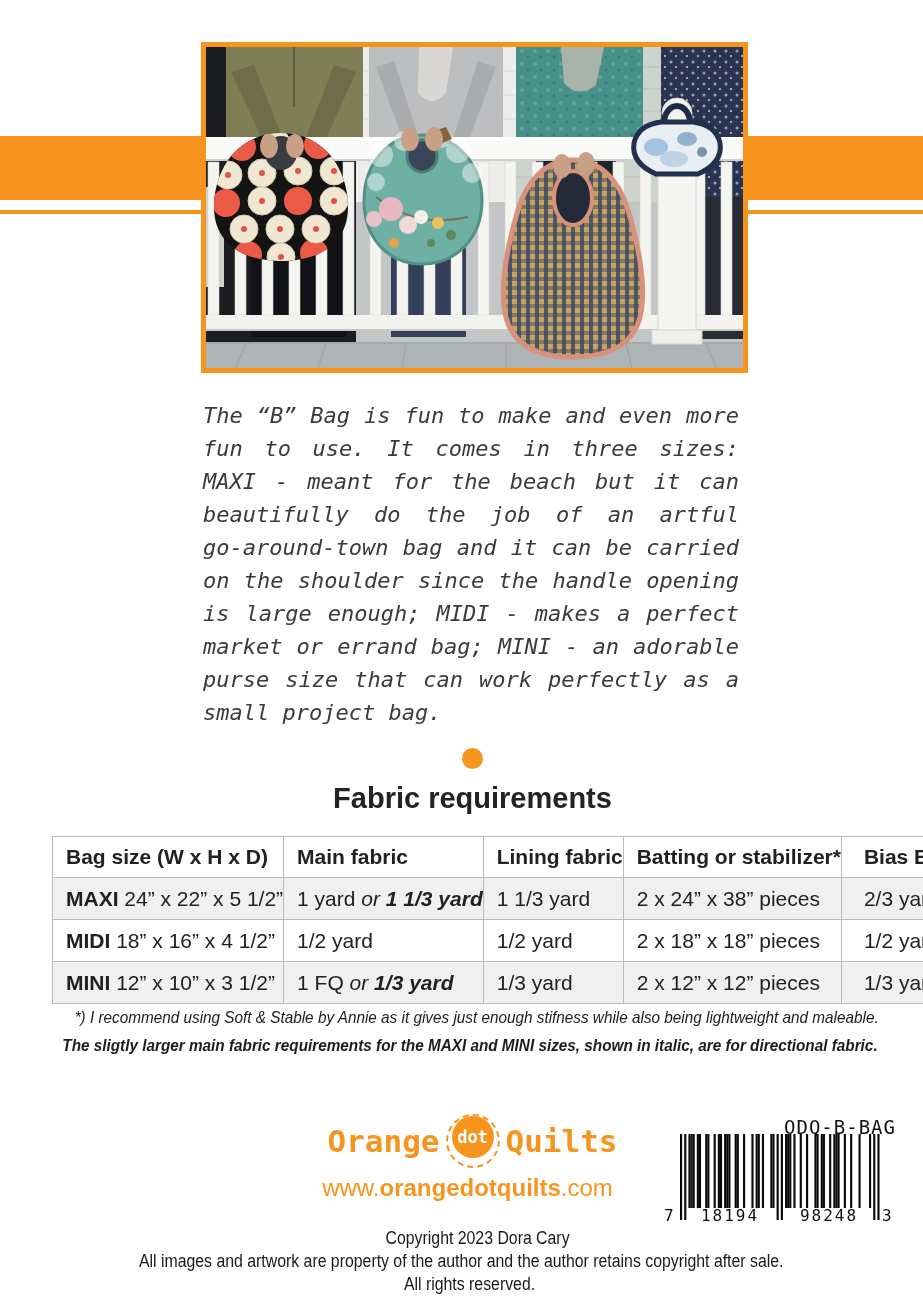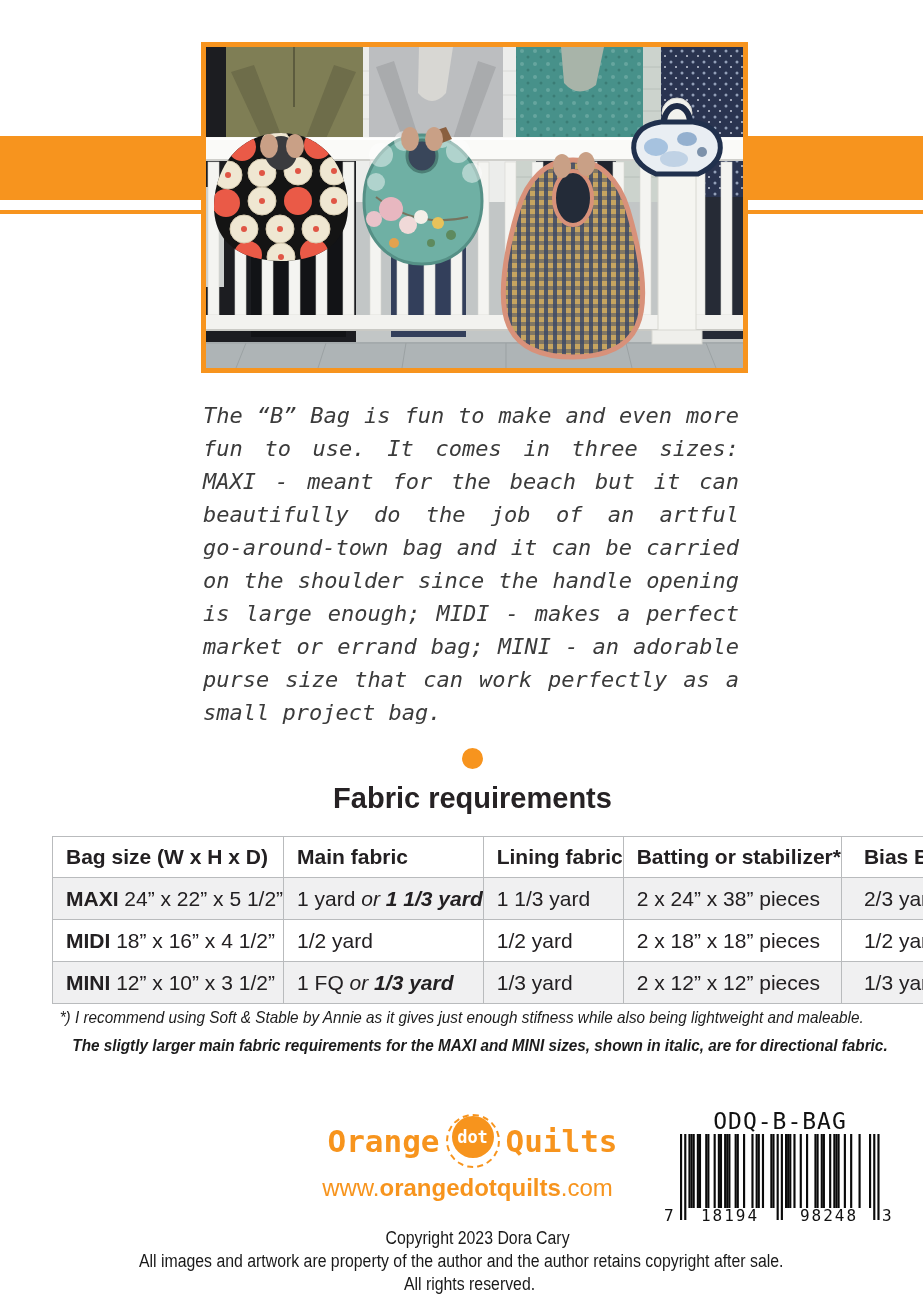--- a/index.html
+++ b/index.html
@@ -32,42 +32,42 @@
   .tbl td,.tbl th{border:1px solid #b9bbbd;padding:0 0 0 13px;text-align:left;vertical-align:middle;white-space:nowrap;overflow:hidden;}
   .tbl th{font-weight:bold;height:40px;}
   .tbl td{height:41px;}
   .tbl .c1{width:200px;}.tbl .c2{width:171px;}.tbl .c3{width:136px;margin-top:32px;}
   .tbl .c4{width:201px;}.tbl .c5{width:142px;padding-left:22px;}
   .tbl tr.alt td{background:#f0f0f1;}
   .b{font-weight:bold;}
   .it{font-style:italic;}
   .bi{font-style:italic;font-weight:bold;}
   
-  .fnrow{left:0;right:0;display:flex;justify-content:center;}
+  .fnrow{left:0;right:0;display:flex;justify-content:flex-end;}
   .fn1{top:1008px;}
   .fn2{top:1036px;padding-left:36px;}
   .fnrow span{white-space:nowrap;font-style:italic;font-size:17px;color:#1c1c1c;
               transform:scaleX(0.9);transform-origin:center;}
   .fn2 span{font-weight:bold;}
   
   .logo{left:0;right:0;top:1114px;display:flex;justify-content:center;align-items:center;
         gap:6px;transform:translateX(11px);}
   .logo .word{font-family:"DejaVu Sans Mono",monospace;font-weight:bold;font-size:31px;color:#F7941D;}
   .logo .ring{width:50px;height:50px;border:2px dashed #F7941D;border-radius:50%;
               display:flex;align-items:flex-start;justify-content:center;}
   .logo .disc{width:42px;height:42px;border-radius:50%;background:#F7941D;
               display:flex;align-items:center;justify-content:center;}
   .logo .disc span{font-family:"DejaVu Sans Mono",monospace;font-weight:bold;font-size:17px;color:#ffffff;}
   .site{left:0;right:0;top:1174px;text-align:center;transform:translateX(6px);
         font-size:24px;color:#F7941D;}
   .site .mid{font-weight:bold;}
   
   .bc{left:664px;top:1108px;width:240px;height:140px;}
-  .bc .lbl{position:absolute;left:0;top:0;width:232px;text-align:center;
-           font-family:"DejaVu Sans Mono",monospace;font-size:23px;color:#111;letter-spacing:1px;}
+  .bc .lbl{position:absolute;left:0;top:8px;width:232px;text-align:right;
+           font-family:"DejaVu Sans Mono",monospace;font-size:19px;color:#111;letter-spacing:1px;}
   .bc svg{position:absolute;left:0;top:26px;}
   .bc .num{position:absolute;font-family:"DejaVu Sans Mono",monospace;font-size:16px;color:#111;top:98px;}
   .bc .d1{left:0;}
   .bc .g1{left:26px;width:80px;text-align:center;letter-spacing:2px;}
   .bc .g2{left:125px;width:80px;text-align:center;letter-spacing:2px;}
   .bc .d2{left:218px;}
   
   .ftrow{left:0;right:0;display:flex;justify-content:center;}
   .ft1{top:1228px;padding-left:32px;}.ft2{top:1251px;}.ft3{top:1274px;margin-left:16px;}
   .ftrow span{white-space:nowrap;font-size:18px;color:#191919;

